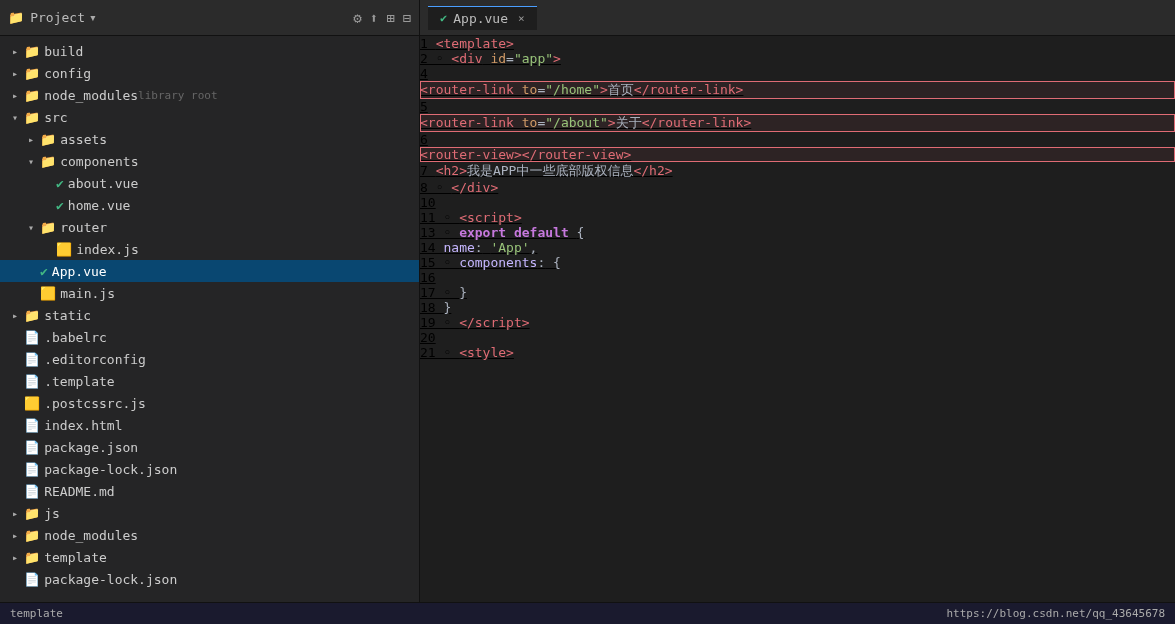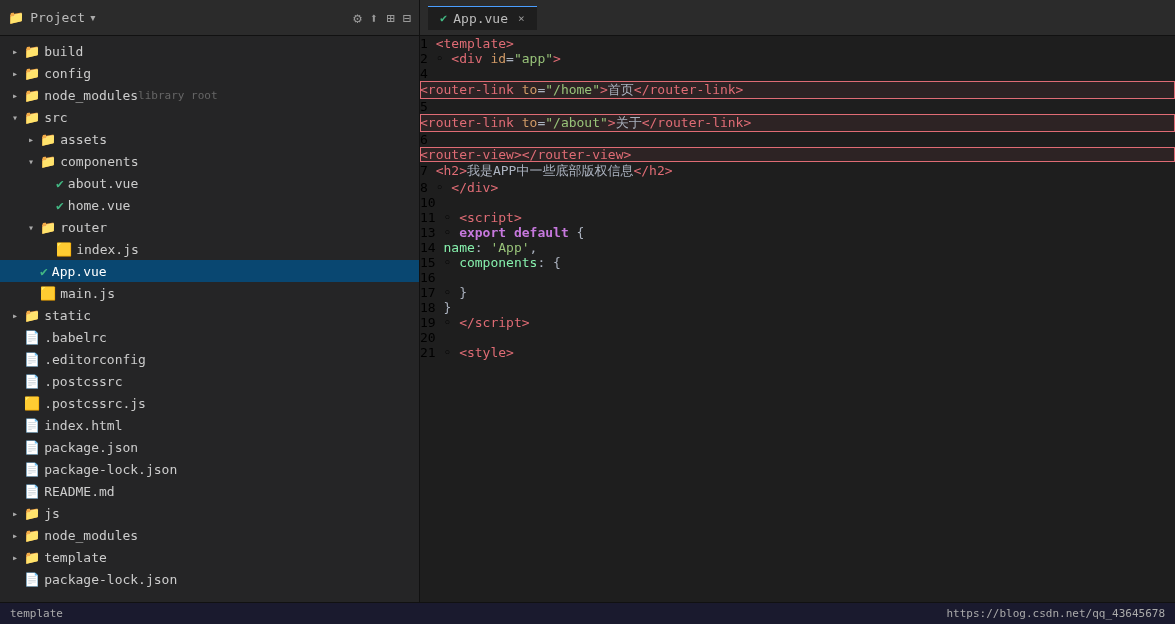--- a/index.html
+++ b/index.html
@@ -120,30 +120,31 @@
       background: #1e1e1e;
       overflow: auto;
       padding: 0;
     }
     .code-lines {
       display: table;
       width: 100%;
     }
     .code-line {
       display: table-row;
+      text-decoration: underline;
     }
 
     
     .tag { color: #e06c75; }
     .attr { color: #d19a66; }
     .val { color: #98c379; }
     .kw-bold { color: #c678dd; font-weight: bold; }
     .str { color: #98c379; }
     .punct { color: #abb2bf; }
-    .prop { color: #86efac; }
+    .prop { color: #c4b5fd; }
     .chinese { color: #abb2bf; }
 
     
     .bottom-bar {
       height: 22px;
       background: #1a1a2e;
       display: flex;
       align-items: center;
       padding: 0 10px;
       color: #888;
@@ -280,21 +281,21 @@
       <div class="tree-item">
         <span class="indent" style="width:8px; display:inline-block;"></span>
         <span class="arrow empty"></span>
         <span class="file-icon config-file">📄</span>
         <span>.editorconfig</span>
       </div>
       <div class="tree-item">
         <span class="indent" style="width:8px; display:inline-block;"></span>
         <span class="arrow empty"></span>
         <span class="file-icon config-file">📄</span>
-        <span>.postcssrc</span>
+        <span>.template</span>
       </div>
       <div class="tree-item">
         <span class="indent" style="width:8px; display:inline-block;"></span>
         <span class="arrow empty"></span>
         <span class="file-icon js-file">🟨</span>
         <span>.postcssrc.js</span>
       </div>
       <div class="tree-item">
         <span class="indent" style="width:8px; display:inline-block;"></span>
         <span class="arrow empty"></span>

